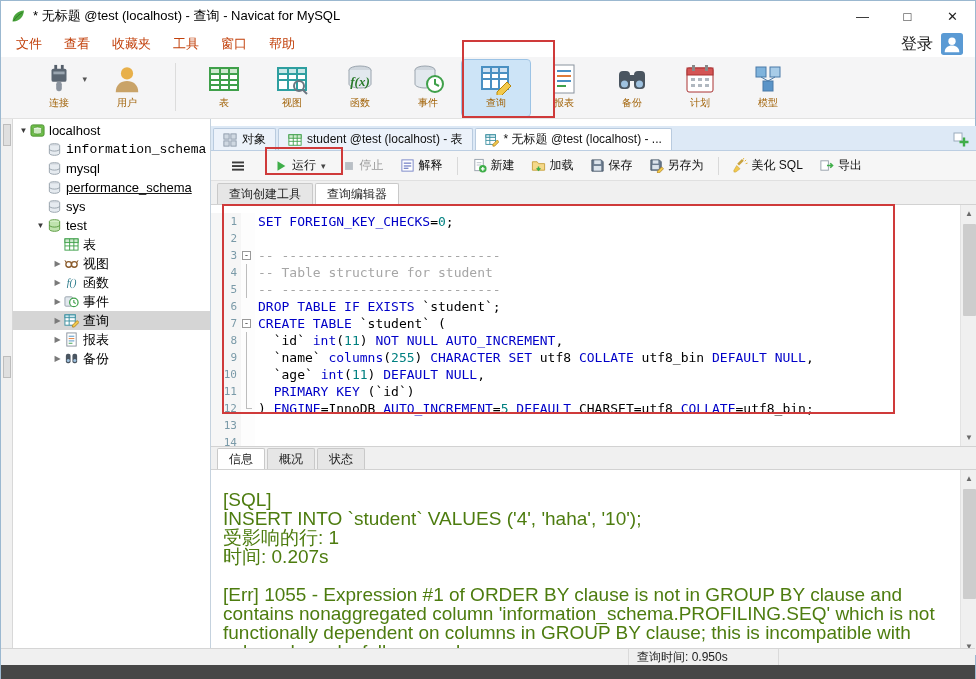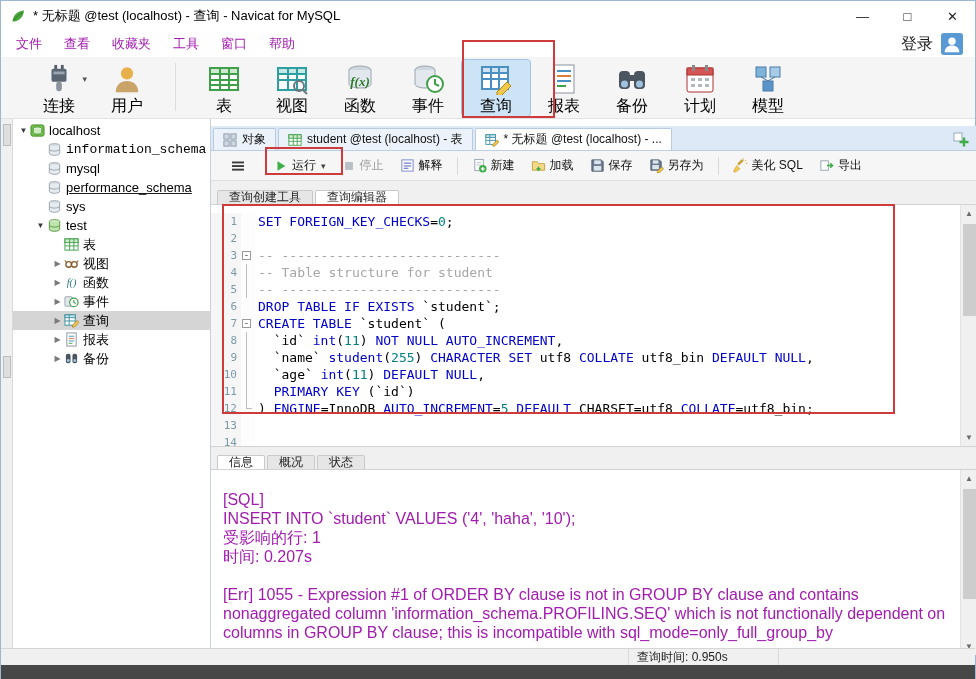--- a/index.html
+++ b/index.html
@@ -10,28 +10,28 @@
   .icon svg{display:block}
 
   
   .titlebar{position:absolute;left:0;top:0;width:100%;height:30px;display:flex;align-items:center;padding-left:9px;gap:7px;background:#fff}
   .titlebar .title{font-size:13px;color:#000}
   .win-controls{margin-left:auto;display:flex;height:30px}
   .win-btn{width:45px;height:30px;display:flex;align-items:center;justify-content:center;font-size:13px;color:#222}
 
   
   .menubar{position:absolute;left:0;top:30px;width:100%;height:26px;display:flex;align-items:center;background:#fff;padding:0 4px}
-  .menu-item{padding:4px 11px;font-size:13px;color:#a21caf}
+  .menu-item{padding:4px 11px;font-size:13px;color:#c2410c}
   .menu-right{margin-left:auto;display:flex;align-items:center;gap:8px;padding-right:8px}
   .login-label{font-size:16px}
 
   
   .bigtoolbar{position:absolute;left:0;top:56px;width:100%;height:62px;background:#f5f5f6;border-bottom:1px solid #e2e2e2;display:flex;align-items:flex-start;padding:3px 0 0 24px}
   .tb-item{width:68px;display:flex;flex-direction:column;align-items:center;gap:1px;padding-top:3px;height:56px;border-radius:3px;position:relative}
-  .tb-item .tb-label{font-size:16px;color:#000000}
+  .tb-item .tb-label{font-size:10px;color:#a16207}
   .tb-item.selected{background:#cde4f7;outline:1px solid #9cc3e5}
   .tb-sep{width:1px;height:48px;background:#dcdcdc;margin:3px 14px 0 14px;flex:0 0 1px}
   .tb-caret{position:absolute;right:6px;top:14px;font-size:9px;color:#555}
 
   
   .anno{position:absolute;border:2px solid #cf3a3a;pointer-events:none;z-index:50}
 
   
   .dockstrip{position:absolute;left:0;top:118px;width:12px;height:529px;background:#f0f0f0;border-right:1px solid #d8d8d8;display:flex;flex-direction:column;align-items:center;padding-top:5px;gap:210px}
   .dock-glyph{width:8px;height:22px;background:#dfdfdf;border:1px solid #bdbdbd}
@@ -51,21 +51,21 @@
   .newtab{margin-left:auto;margin-right:4px;margin-bottom:2px}
 
   .querybar{height:30px;background:#f6f6f6;border-bottom:1px solid #e0e0e0;display:flex;align-items:center;padding-left:12px;gap:2px}
   .qb-btn{height:24px;display:flex;align-items:center;gap:4px;padding:0 7px;font-size:12px;color:#111;border-radius:2px}
   .qb-btn.disabled{color:#9b9b9b}
   .qb-sep{width:1px;height:18px;background:#d9d9d9;margin:0 5px;flex:0 0 1px}
   .qb-caret{font-size:9px;color:#444;margin-left:1px}
   #btn-menu{margin-right:12px}
 
   .editortabs{height:24px;background:#f0f0f0;border-bottom:1px solid #d2d2d2;display:flex;align-items:flex-end;padding-left:6px;gap:2px}
-  .etab{height:14px;padding:0 11px;font-size:12px;display:flex;align-items:center;background:#e6e6e6;border:1px solid #c9c9c9;border-bottom:none;border-radius:2px 2px 0 0;color:#222}
+  .etab{height:21px;padding:0 11px;font-size:12px;display:flex;align-items:center;background:#e6e6e6;border:1px solid #c9c9c9;border-bottom:none;border-radius:2px 2px 0 0;color:#222}
   .etab.active{background:#fff}
 
   .editor{height:241px;position:relative;display:flex;background:#fff;overflow:hidden}
   .ed-scroll{flex:1;padding-top:8px;overflow:hidden}
   .ed-line{display:grid;grid-template-columns:30px 14px 1fr;height:17px;font-family:"DejaVu Sans Mono","Liberation Mono",monospace;font-size:13px;line-height:17px}
   .ed-num{text-align:right;padding-right:4px;color:#7a9aa8;background:#f6f6f6;font-size:11px;line-height:17px}
   .foldcell{position:relative;background:#fdfdfd}
   .fbox{position:absolute;left:1px;top:4px;width:9px;height:9px;border:1px solid #9a9a9a;background:#fff;font:9px/7px "DejaVu Sans Mono",monospace;text-align:center;color:#333}
   .fv{position:absolute;left:5px;top:0;width:1px;height:100%;background:#bdbdbd}
   .fend{position:absolute;left:5px;top:0;width:1px;height:9px;background:#bdbdbd}
@@ -77,21 +77,21 @@
   .tk-p{color:#000}
 
   .vscroll{width:17px;background:#f0f0f0;border-left:1px solid #e3e3e3;display:flex;flex-direction:column;align-items:center;flex:0 0 17px}
   .sc-arrow{width:17px;height:17px;display:flex;align-items:center;justify-content:center;font-size:8px;color:#6a6a6a}
   .sc-track{flex:1;width:100%;position:relative}
   .sc-thumb{position:absolute;left:2px;width:13px;background:#cdcdcd;border-radius:1px}
 
   .bottomtabs{height:24px;background:#f0f0f0;border-top:1px solid #d2d2d2;border-bottom:1px solid #d2d2d2;display:flex;align-items:flex-end;padding-left:6px;gap:2px}
 
   .messages-wrap{flex:1;display:flex;overflow:hidden}
-  .messages{flex:1;padding:20px 6px 0 12px;font-size:16px;line-height:19px;color:#a21caf;overflow:hidden}
+  .messages{flex:1;padding:20px 6px 0 12px;font-size:19px;line-height:19px;color:#4d7c0f;overflow:hidden}
   .msg-line{min-height:19px;word-wrap:break-word}
 
   
   .statusbar{position:absolute;left:0;top:647px;width:100%;height:17px;background:#f0f0f0;border-top:1px solid #d5d5d5;display:flex;align-items:center;font-size:12px;color:#222}
   .sb-seg{height:100%;display:flex;align-items:center;padding:0 8px;border-right:1px solid #dadada}
   .sb-seg.grow{flex:1}
   .bottomstrip{position:absolute;left:0;top:664px;width:100%;height:15px;background:#474747}
 </style>
 </head>
 <body>
@@ -637,21 +637,21 @@
             <span class="foldcell">
               <span class="fv"></span>
             </span>
             <span class="ed-code"><span class="tk-p">  `id` </span><span class="tk-k">int</span><span class="tk-p">(</span><span class="tk-n">11</span><span class="tk-p">) </span><span class="tk-k">NOT NULL AUTO_INCREMENT</span><span class="tk-p">,</span></span>
           </div>
           <div class="ed-line">
             <span class="ed-num">9</span>
             <span class="foldcell">
               <span class="fv"></span>
             </span>
-            <span class="ed-code"><span class="tk-p">  `name` </span><span class="tk-k">student</span><span class="tk-p">(</span><span class="tk-n">255</span><span class="tk-p">) </span><span class="tk-k">CHARACTER SET</span><span class="tk-p"> utf8 </span><span class="tk-k">COLLATE</span><span class="tk-p"> utf8_bin </span><span class="tk-k">DEFAULT NULL</span><span class="tk-p">,</span></span>
+            <span class="ed-code"><span class="tk-p">  `name` </span><span class="tk-k">columns</span><span class="tk-p">(</span><span class="tk-n">255</span><span class="tk-p">) </span><span class="tk-k">CHARACTER SET</span><span class="tk-p"> utf8 </span><span class="tk-k">COLLATE</span><span class="tk-p"> utf8_bin </span><span class="tk-k">DEFAULT NULL</span><span class="tk-p">,</span></span>
           </div>
           <div class="ed-line">
             <span class="ed-num">10</span>
             <span class="foldcell">
               <span class="fv"></span>
             </span>
             <span class="ed-code"><span class="tk-p">  `age` </span><span class="tk-k">int</span><span class="tk-p">(</span><span class="tk-n">11</span><span class="tk-p">) </span><span class="tk-k">DEFAULT NULL</span><span class="tk-p">,</span></span>
           </div>
           <div class="ed-line">
             <span class="ed-num">11</span>

